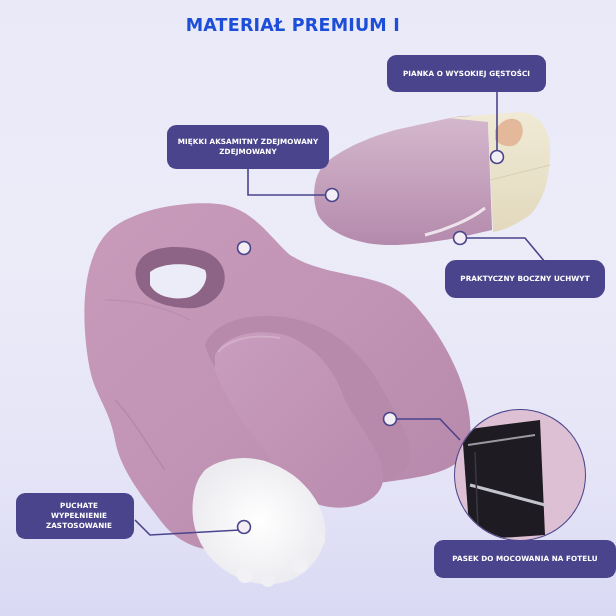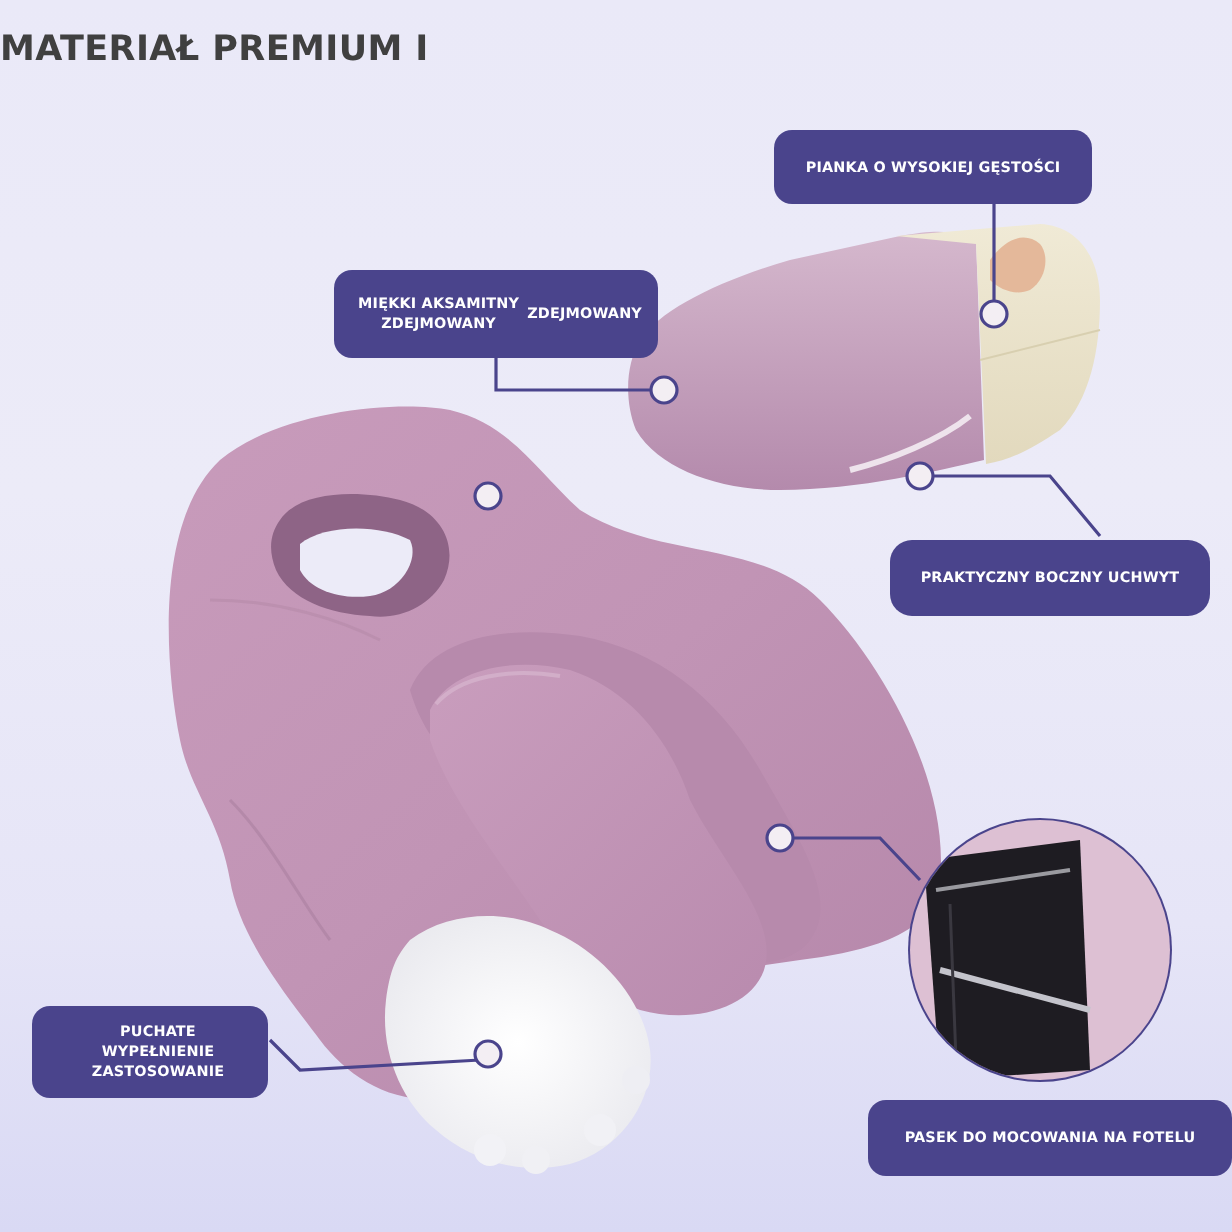--- a/index.html
+++ b/index.html
@@ -5,43 +5,42 @@
     * { margin: 0; padding: 0; box-sizing: border-box; }
     html, body { width: 616px; height: 616px; overflow: hidden; }
     body {
       position: relative;
       background: linear-gradient(180deg, #eae9f8 0%, #ecebf8 40%, #e6e5f7 75%, #d9d9f4 100%);
       font-family: "DejaVu Sans", sans-serif;
     }
     .title {
       position: absolute;
       left: 0; top: 14px; width: 400px;
-      text-align: left;
-      color: #404040;
+      text-align: right;
+      color: #1d4ed8;
       font-weight: bold;
       font-size: 17.5px;
       line-height: 22px;
       letter-spacing: 0.2px;
     }
     .label-box {
       position: absolute;
       background: #4a448c;
       color: #ffffff;
       border-radius: 9px;
       font-family: "DejaVu Sans", sans-serif;
       font-weight: bold;
       font-size: 7.2px;
       line-height: 10px;
       text-align: center;
       display: flex;
       align-items: center;
       justify-content: center;
       padding: 0 8px;
       letter-spacing: 0.1px;
-      margin-top: 10px;
     }
     svg.art { position: absolute; left: 0; top: 0; }
   </style>
 </head>
 <body>
 
 <svg class="art" width="616" height="616" viewBox="0 0 616 616">
   <defs>
     <linearGradient id="velvetMain" x1="0" y1="0" x2="1" y2="1">
       <stop offset="0" stop-color="#c89bbb"></stop>
@@ -133,21 +132,21 @@
 </svg>
 
 <div class="title">
   <div>MATERIAŁ PREMIUM I</div>
 </div>
 
 <div class="label-box" style="left:387px; top:55px; width:159px; height:37px;">
   <span>PIANKA O WYSOKIEJ GĘSTOŚCI</span>
 </div>
 
-<div class="label-box" style="left:167px; top:125px; width:162px; height:44px; ">
+<div class="label-box" style="left:167px; top:125px; width:162px; height:44px; flex-direction:column;">
   <span>MIĘKKI AKSAMITNY ZDEJMOWANY</span>
   <span>ZDEJMOWANY</span>
 </div>
 
 <div class="label-box" style="left:445px; top:260px; width:160px; height:38px;border-radius:11px;">
   <span>PRAKTYCZNY BOCZNY UCHWYT</span>
 </div>
 
 <div class="label-box" style="left:16px; top:493px; width:118px; height:46px; flex-direction:column;padding-left:16px;">
   <span>PUCHATE WYPEŁNIENIE</span>

